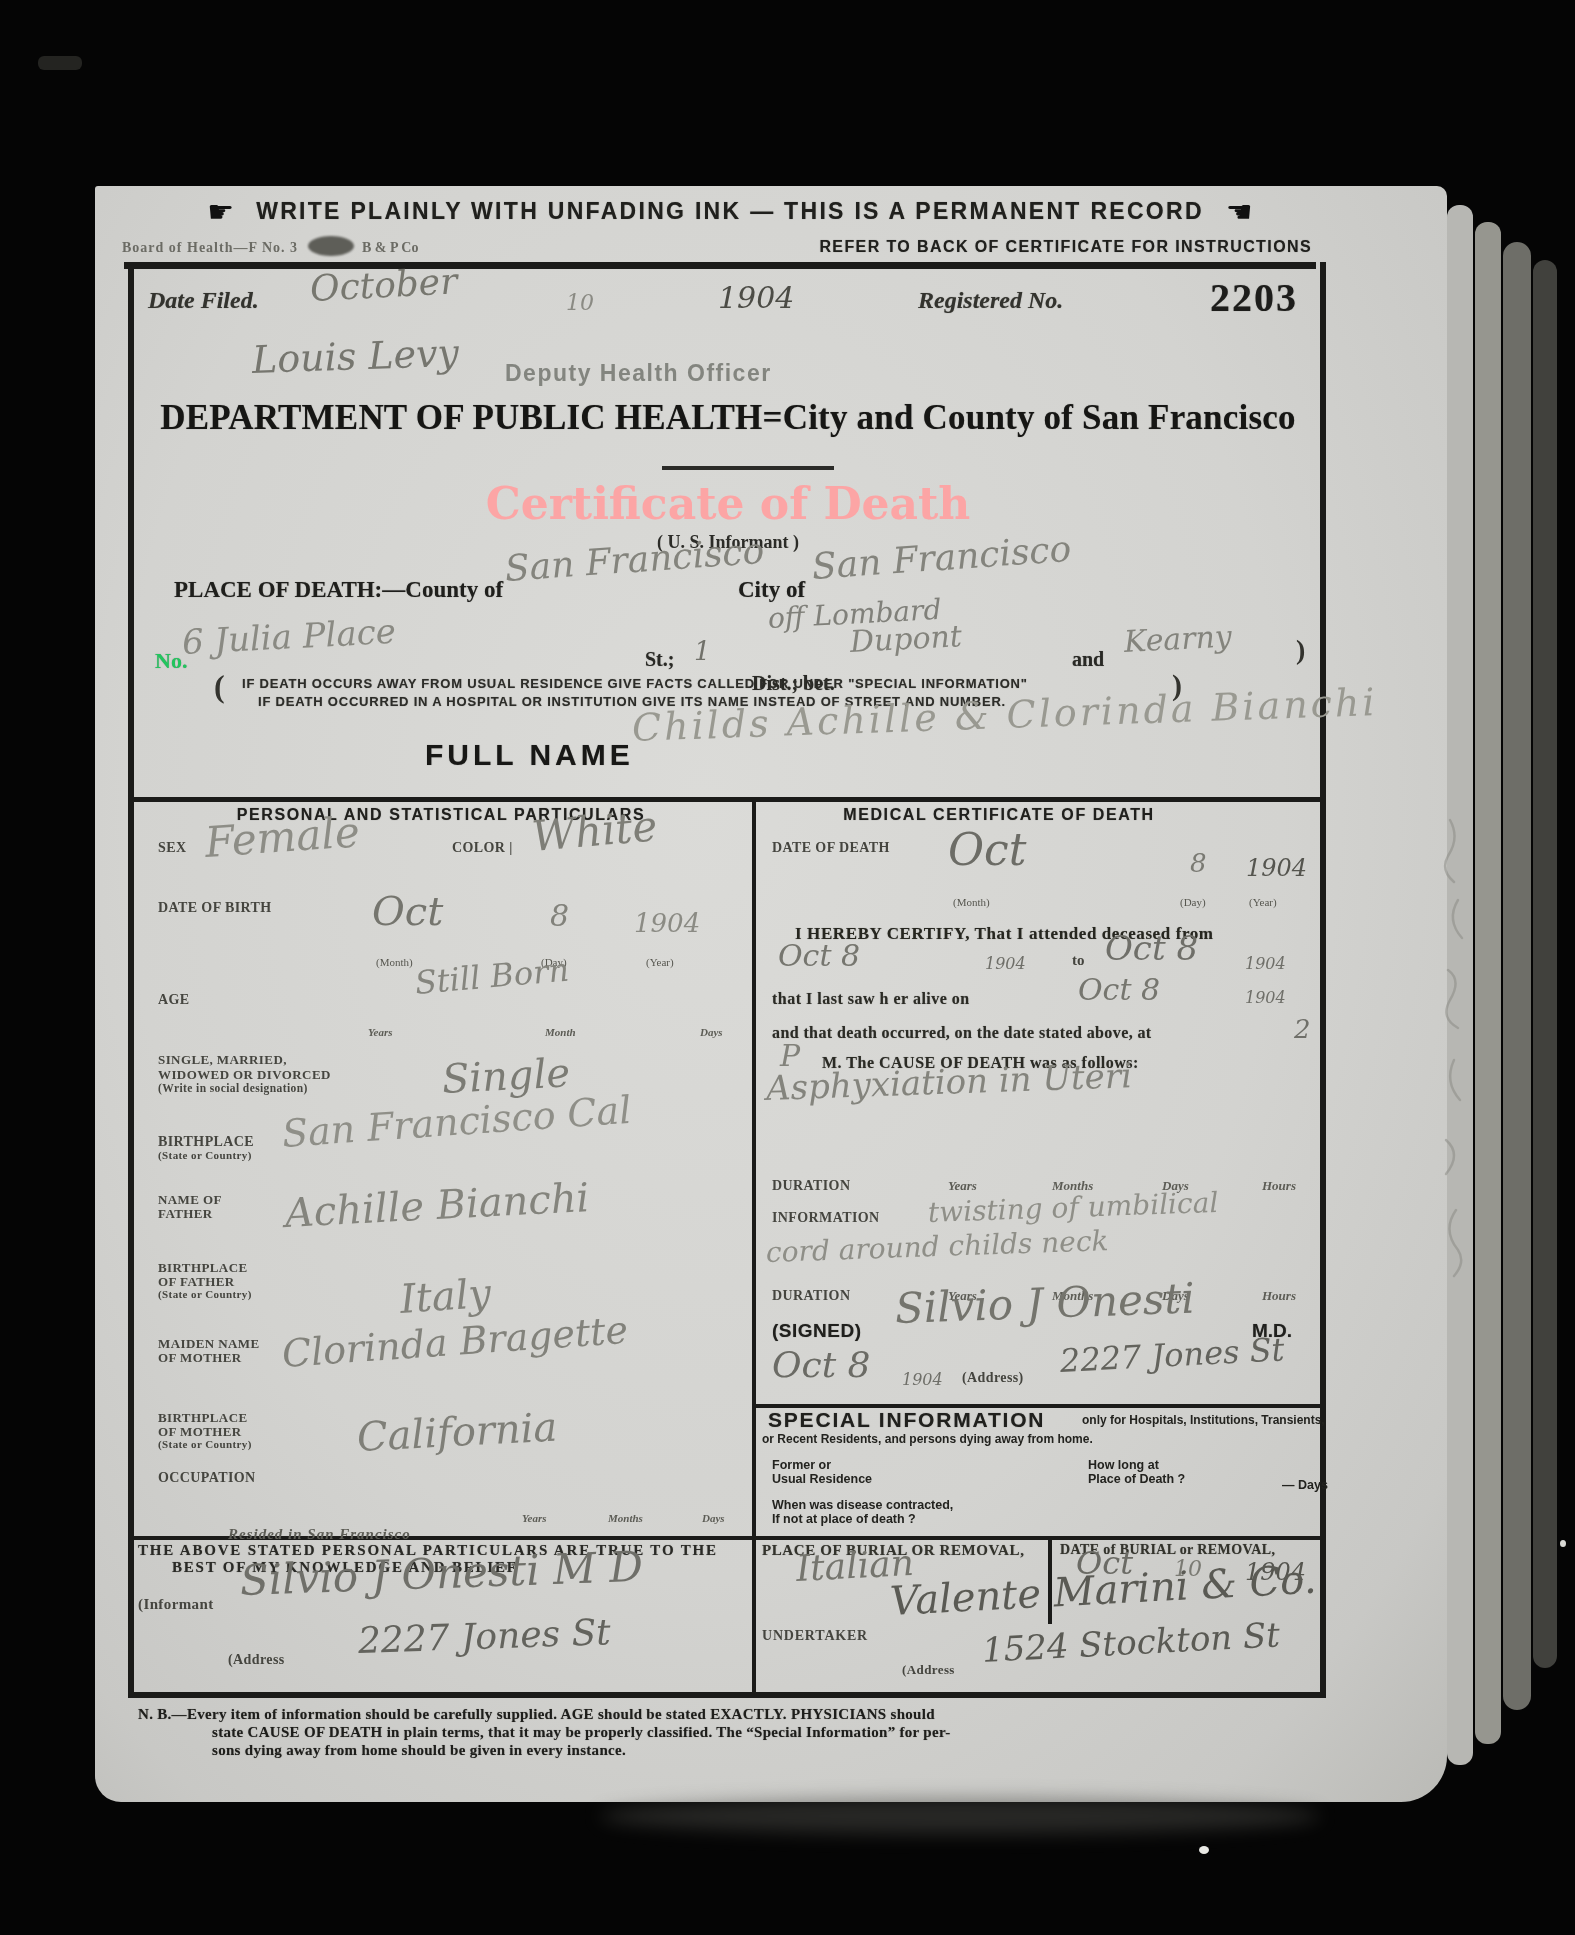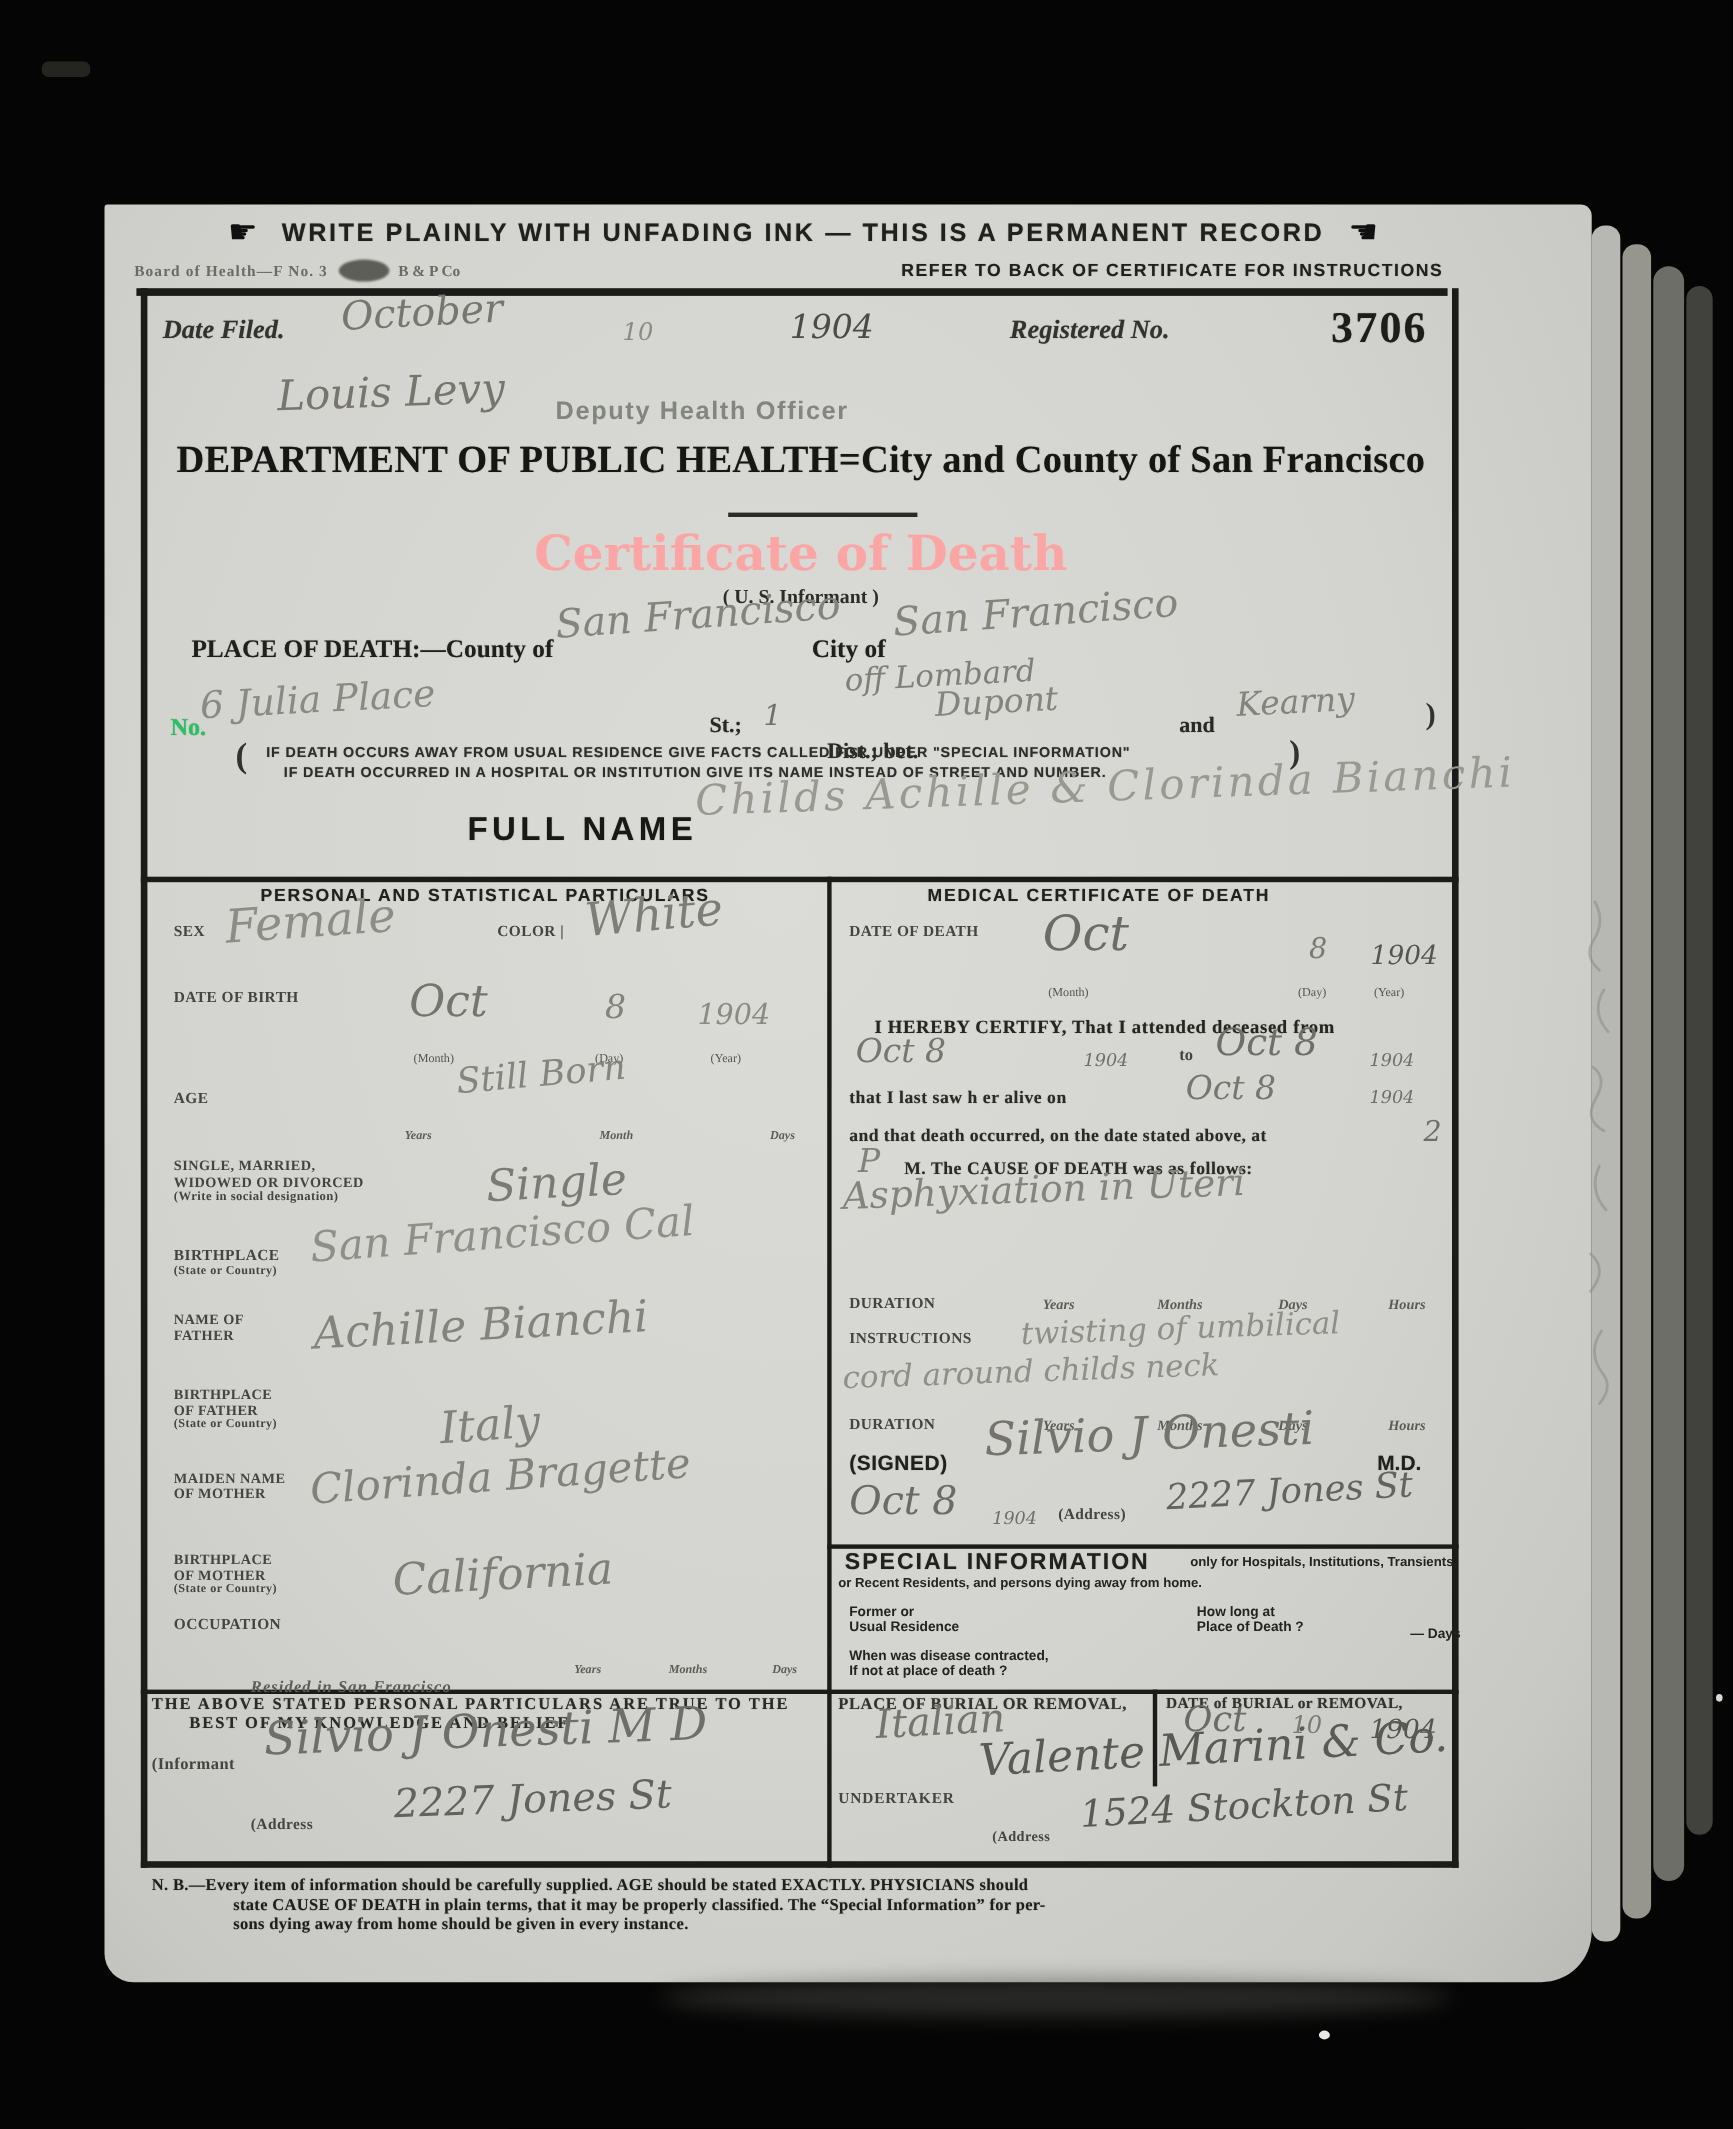--- a/index.html
+++ b/index.html
@@ -52,21 +52,21 @@
   <div class="rule" style="left:128px;top:1536px;width:628px;height:4px;"></div>
   <div class="rule" style="left:752px;top:1404px;width:574px;height:4px;"></div>
   <div class="rule" style="left:752px;top:1536px;width:574px;height:4px;"></div>
   <div class="rule" style="left:1048px;top:1536px;width:4px;height:88px;"></div>
 
   <span class="abs serif-b soft" style="left:148px;top:287px;font-size:24px;font-style:italic;color:#33332e;">Date Filed.</span>
   <span class="abs hw" style="left:310px;top:268px;font-size:36px;transform:rotate(-3deg);color:#77776f;">October</span>
   <span class="abs hw" style="left:566px;top:290px;font-size:22px;color:#8b8b84;">10</span>
   <span class="abs hw" style="left:718px;top:280px;font-size:30px;color:#4c4c46;">1904</span>
   <span class="abs serif-b soft" style="left:918px;top:287px;font-size:24px;font-style:italic;color:#33332e;">Registered No.</span>
-  <span class="abs serif-b soft" style="left:1210px;top:274px;font-size:40px;letter-spacing:2px;color:#1d1d1b;">3706</span>
+  <span class="abs serif-b soft" style="left:1210px;top:274px;font-size:40px;letter-spacing:2px;color:#1d1d1b;">2203</span>
 
   <span class="abs hw" style="left:252px;top:338px;font-size:38px;transform:rotate(-2deg);color:#76766f;">Louis Levy</span>
   <span class="abs" style="left:505px;top:360px;font-family:'Liberation Sans',sans-serif;font-weight:700;font-size:23px;letter-spacing:1.5px;color:#83857f;filter:blur(.5px);">Deputy Health Officer</span>
 
   <span class="abs serif-b soft" style="left:130px;top:398px;width:1196px;text-align:center;font-size:35px;letter-spacing:.2px;color:#161614;">DEPARTMENT OF PUBLIC HEALTH=City and County of San Francisco</span>
 
   <div class="rule" style="left:662px;top:466px;width:172px;height:4px;background:#2b2b28;"></div>
 
   <span class="abs" style="left:130px;top:478px;width:1196px;text-align:center;font-family:'DejaVu Serif',serif;font-weight:700;font-size:44px;color:#fca5a5;">Certificate of Death</span>
   <span class="abs serif-b" style="left:130px;top:532px;width:1196px;text-align:center;font-size:18px;color:#2c2c28;">( U. S. Informant )</span>
@@ -185,21 +185,21 @@
   <span class="abs hw" style="left:780px;top:1038px;font-size:30px;color:#82827b;">P</span>
   <span class="abs serif-b soft" style="left:822px;top:1054px;font-size:16px;letter-spacing:.5px;color:#2b2b25;">M.   The CAUSE OF DEATH was as follows:</span>
   <span class="abs hw" style="left:766px;top:1068px;font-size:34px;transform:rotate(-2deg);color:#84847d;">Asphyxiation in Uteri</span>
 
   <span class="abs lbl" style="left:772px;top:1178px;font-size:14px;">DURATION</span>
   <span class="abs colhead" style="left:948px;top:1178px;">Years</span>
   <span class="abs colhead" style="left:1052px;top:1178px;">Months</span>
   <span class="abs colhead" style="left:1162px;top:1178px;">Days</span>
   <span class="abs colhead" style="left:1262px;top:1178px;">Hours</span>
 
-  <span class="abs lbl" style="left:772px;top:1210px;font-size:14px;">INSTRUCTIONS</span>
+  <span class="abs lbl" style="left:772px;top:1210px;font-size:14px;">INFORMATION</span>
   <span class="abs hw" style="left:928px;top:1196px;font-size:28px;transform:rotate(-2deg);color:#8f8f88;">twisting of umbilical</span>
   <span class="abs hw" style="left:766px;top:1236px;font-size:28px;transform:rotate(-2deg);color:#8f8f88;">cord around childs neck</span>
 
   <span class="abs lbl" style="left:772px;top:1288px;font-size:14px;">DURATION</span>
   <span class="abs colhead" style="left:948px;top:1288px;">Years</span>
   <span class="abs colhead" style="left:1052px;top:1288px;">Months</span>
   <span class="abs colhead" style="left:1162px;top:1288px;">Days</span>
   <span class="abs colhead" style="left:1262px;top:1288px;">Hours</span>
 
   <span class="abs sans-b soft" style="left:772px;top:1320px;font-size:19px;letter-spacing:.5px;">(SIGNED)</span>

